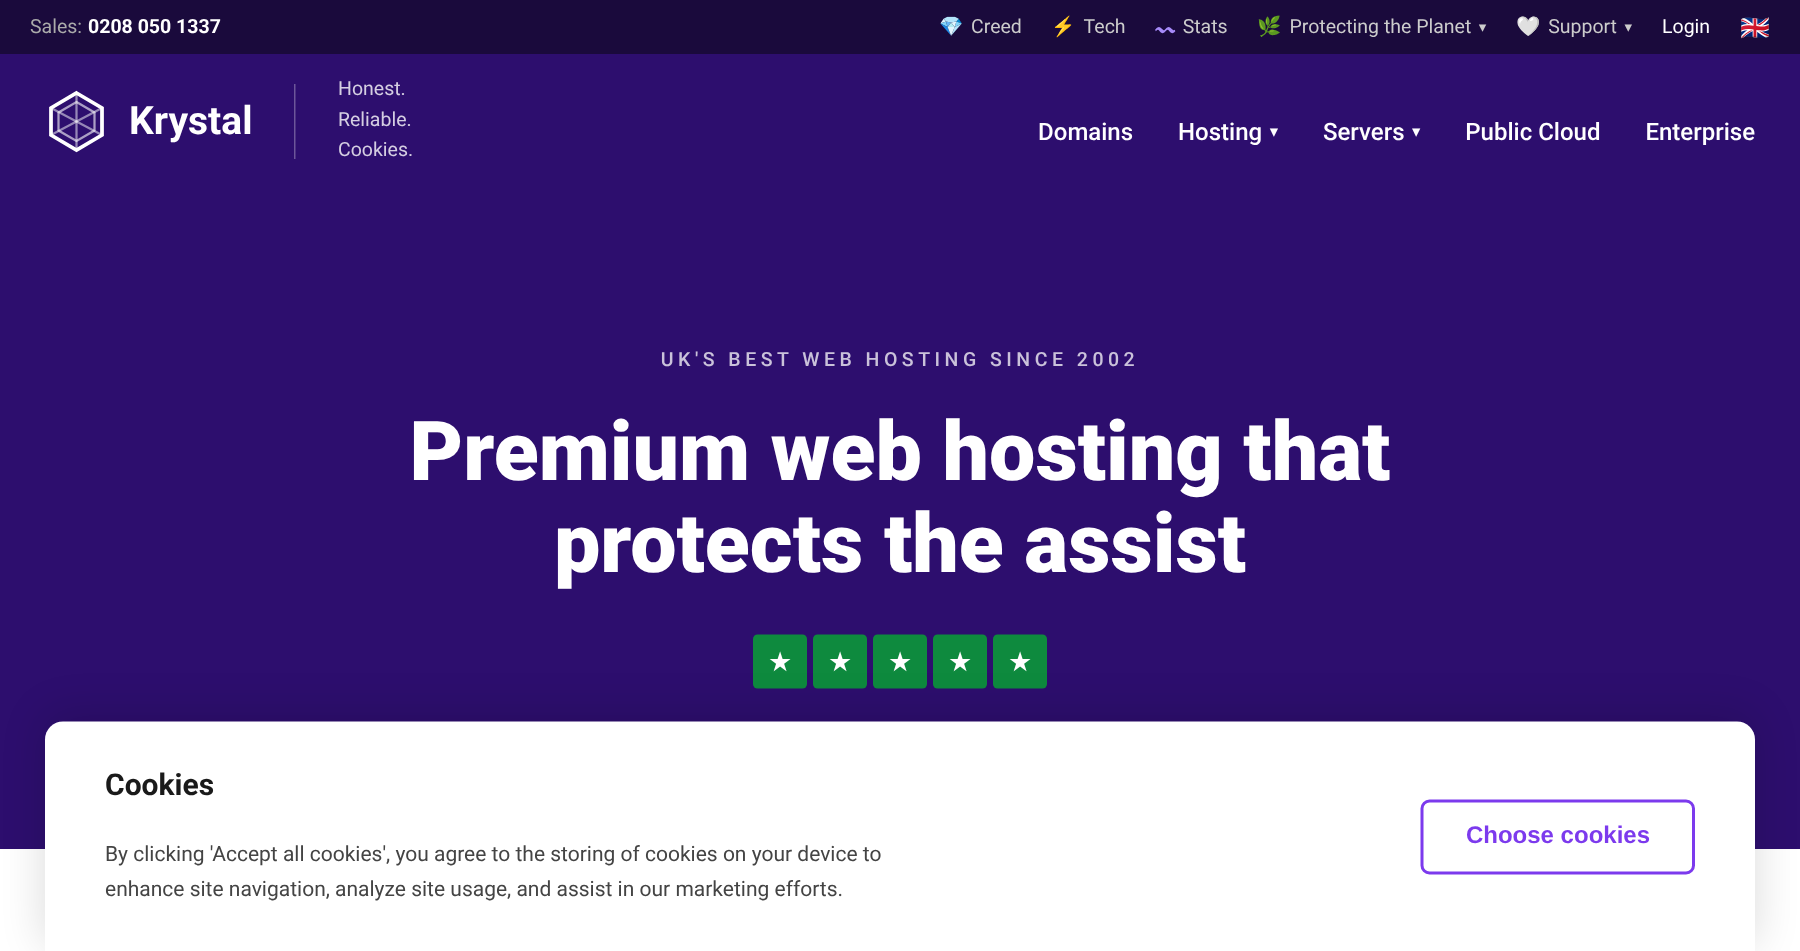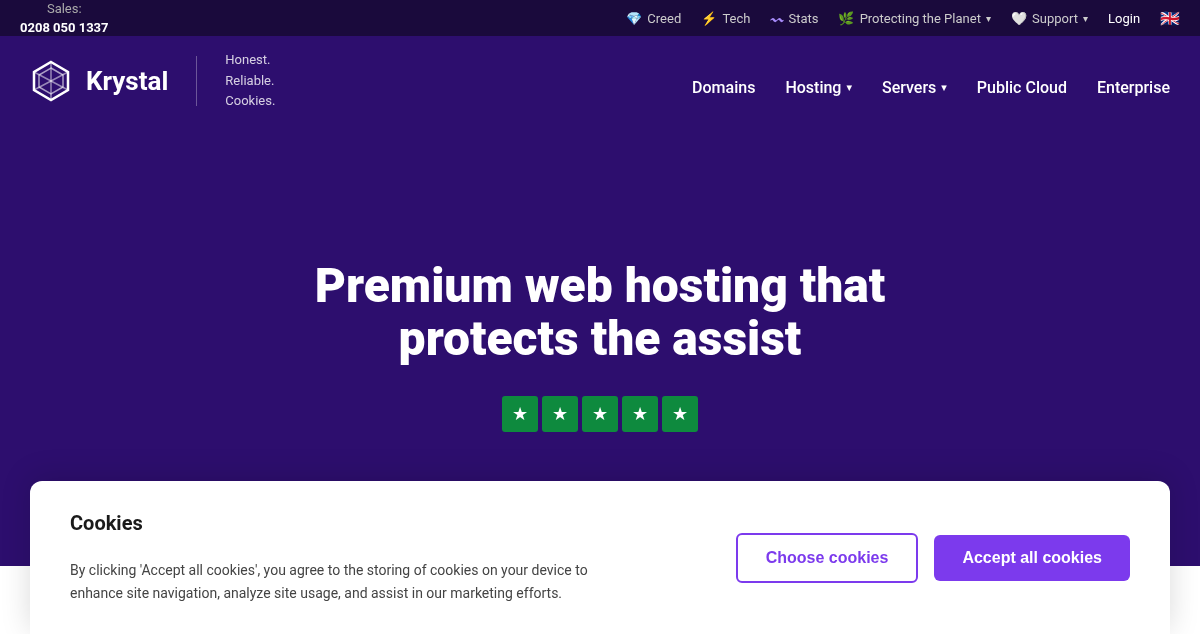--- a/index.html
+++ b/index.html
@@ -9,21 +9,21 @@
     .top-bar {
       background: #1a0a3c;
       color: #ccc;
       font-size: 13px;
       padding: 0 20px;
       height: 36px;
       display: flex;
       align-items: center;
       justify-content: space-between;
     }
-    .top-bar-left { display: flex; align-items: center; gap: 4px; flex-direction: column; }
+    .top-bar-left { display: flex; align-items: center; gap: 4px; }
     .top-bar-left .sales-label { color: #aaa; }
     .top-bar-left .phone { color: #fff; font-weight: 700; }
     .top-bar-right { display: flex; align-items: center; gap: 20px; }
     .top-bar-right a {
       color: #ccc;
       text-decoration: none;
       font-size: 13px;
       display: flex;
       align-items: center;
       gap: 5px;
@@ -80,21 +80,21 @@
     .hero-subtitle {
       color: rgba(255,255,255,0.75);
       font-size: 13px;
       letter-spacing: 3px;
       text-transform: uppercase;
       margin-bottom: 24px;
       font-weight: 500;
     }
     .hero-title {
       color: #fff;
-      font-size: 48px;
+      font-size: 55px;
       font-weight: 900;
       line-height: 1.1;
       max-width: 900px;
       margin-bottom: 30px;
     }
     .stars-row {
       display: flex;
       gap: 4px;
       margin-bottom: 20px;
     }
@@ -243,20 +243,21 @@
     <a href="#">
       <span>Public Cloud</span>
     </a>
     <a href="#">
       <span>Enterprise</span>
     </a>
   </div>
 </nav>
 
 <section class="hero">
+  <div class="hero-subtitle">UK'S BEST WEB HOSTING SINCE 2002</div>
   <h1 class="hero-title">
     <span>Premium web hosting that</span><br>
     <span>protects the assist</span>
   </h1>
   <div class="stars-row">
     <div class="star">★</div>
     <div class="star">★</div>
     <div class="star">★</div>
     <div class="star">★</div>
     <div class="star">★</div>
@@ -264,16 +265,15 @@
 </section>
 
 <div class="cookie-overlay">
   <div class="cookie-banner">
     <div class="cookie-text">
       <div class="cookie-title">Cookies</div>
       <div class="cookie-desc">By clicking 'Accept all cookies', you agree to the storing of cookies on your device to enhance site navigation, analyze site usage, and assist in our marketing efforts.</div>
     </div>
     <div class="cookie-buttons">
       <button class="btn-choose">Choose cookies</button>
-      <button class="btn-accept">Accept all cookies</button>
     </div>
   </div>
 </div>
 
 </body></html>

